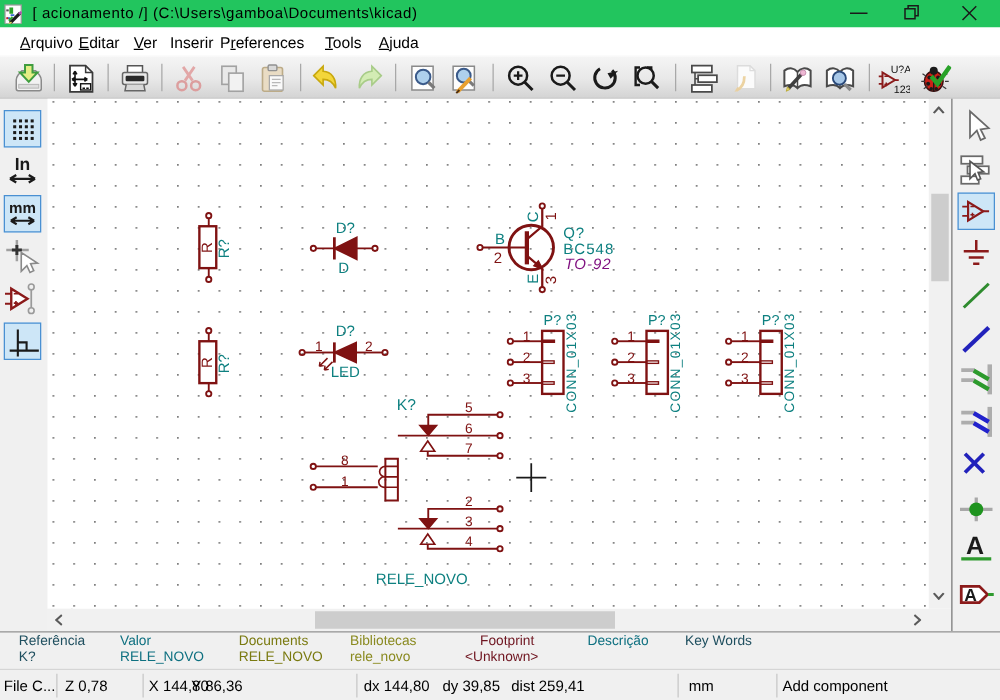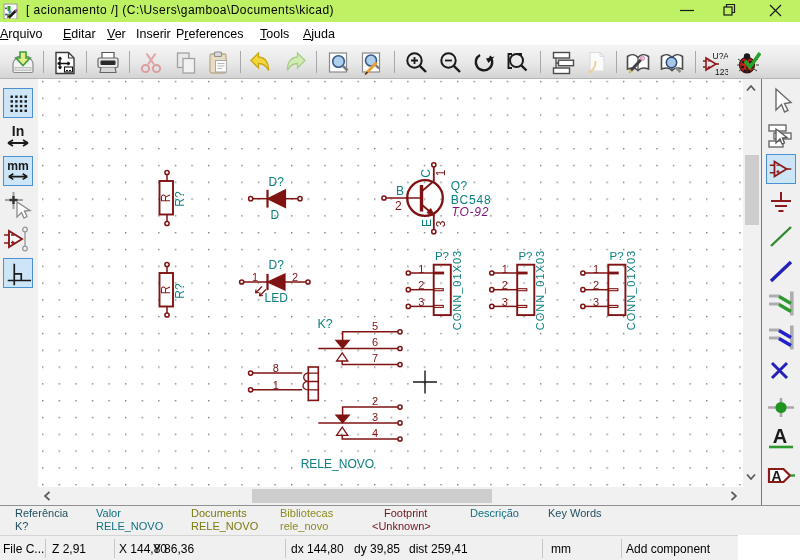--- a/index.html
+++ b/index.html
@@ -1,36 +1,36 @@
 <!DOCTYPE html>
 <html><head>
 <meta charset="utf-8">
 <style>
 * { margin:0; padding:0; box-sizing:border-box; }
 html,body { width:800px; height:560px; overflow:hidden; }
 body { font-family:"Liberation Sans", sans-serif; position:relative; background:#fff; }
 .abs { position:absolute; }
-#titlebar { left:0; top:0; width:800px; height:22px; background:#bef264;text-decoration:underline; }
+#titlebar { left:0; top:0; width:800px; height:22px; background:#22c55e;text-decoration:underline; }
 #title-text { left:26px; top:3px; font-size:12px; color:#000; letter-spacing:0.45px; }
 #menubar { left:0; top:22px; width:800px; height:22px; background:#fff; font-size:12.5px; color:#000; }
 .mi { position:absolute; top:5px; }
 #toolbar { left:0; top:44px; width:800px; height:35px; background:linear-gradient(#f5f5f5 0%, #e8e8e8 55%, #d4d4d4 100%); border-top:1px solid #fbfbfb; border-bottom:1px solid #b5b5b5; }
 .tbtn { position:absolute; top:5px; width:26px; height:26px; }
 .tsep { position:absolute; top:6px; width:1px; height:22px; background:#a8a8a8; }
 #lefttb { left:0; top:79px; width:58px; height:426px; background:#f0f0f0; border-right:1px solid #a8a8a8; }
 #righttb { left:761px; top:79px; width:39px; height:426px; background:#f0f0f0; border-left:1px solid #777; }
 .sbtn { position:absolute; width:30px; height:30px; }
 .sel { background:#cde6f7; border:1px solid #4a90d2; }
 #canvas { left:38px; top:79px; width:705px; height:408px; background:#fff; }
 #vscroll { left:743px; top:79px; width:18px; height:408px; background:#f1f1f1; }
 #vthumb { left:745px; top:155px; width:14px; height:70px; background:#cdcdcd; }
 #hscroll { left:38px; top:487px; width:723px; height:18px; background:#f1f1f1; }
 #hthumb { left:252px; top:489px; width:240px; height:14px; background:#cdcdcd; }
 #infobar { left:0; top:505px; width:800px; height:30px; background:#f0f0f0; border-top:1px solid #919191; font-size:11px; }
-#statusbar { left:0; top:535px; width:738px; height:25px; background:#f0f0f0; border-top:1px solid #d5d5d5; font-size:12px; color:#000; }
+#statusbar { left:0; top:535px; width:800px; height:25px; background:#f0f0f0; border-top:1px solid #d5d5d5; font-size:12px; color:#000; }
 .ssep { position:absolute; top:3px; width:1px; height:19px; background:#c6c6c6; }
 .il { position:absolute; top:1px; }
 .iv { position:absolute; top:14px; }
 .st { position:absolute; top:6px; }
 svg { display:block; }
 </style>
 </head>
 <body>
 
 <div class="abs" id="titlebar">
@@ -48,21 +48,21 @@
   <div class="abs" id="title-text">[ acionamento /] (C:\Users\gamboa\Documents\kicad)</div>
   <svg class="abs" style="left:676px;top:0" width="120" height="22" viewBox="0 0 120 22">
     <path d="M4 10.5 H18" stroke="#1a1a1a" stroke-width="1.2" fill="none"></path>
     <rect x="48" y="7" width="8" height="8" fill="none" stroke="#1a1a1a" stroke-width="1.2"></rect>
     <path d="M50.5 7 V4.5 H58.5 V12.5 H56" fill="none" stroke="#1a1a1a" stroke-width="1.2"></path>
     <path d="M94 5 L105 16 M105 5 L94 16" stroke="#1a1a1a" stroke-width="1.2"></path>
   </svg>
 </div>
 
 <div class="abs" id="menubar">
-  <span class="mi" style="left:0"><u>A</u>rquivo</span>
+  <span class="mi" style="left:16px"><u>A</u>rquivo</span>
   <span class="mi" style="left:63px"><u>E</u>ditar</span>
   <span class="mi" style="left:107px"><u>V</u>er</span>
   <span class="mi" style="left:136px">Inserir</span>
   <span class="mi" style="left:176px">P<u>r</u>eferences</span>
   <span class="mi" style="left:260px"><u>T</u>ools</span>
   <span class="mi" style="left:303px"><u>A</u>juda</span>
 </div>
 
 <div class="abs" id="toolbar">
   <svg class="tbtn" style="left:10px" viewBox="0 0 26 26">
@@ -461,21 +461,21 @@
   <span class="iv" style="left:280px;color:#8a8a20">rele_novo</span>
   <span class="il" style="left:384px;color:#6f1520">Footprint</span>
   <span class="iv" style="left:372px;color:#6f1520">&lt;Unknown&gt;</span>
   <span class="il" style="left:470px;color:#0e7080">Descrição</span>
   <span class="il" style="left:548px;color:#1f4f5f">Key Words</span>
 </div>
 
 <div class="abs" id="statusbar">
   <span class="st" style="left:3px">File C...</span>
   <div class="ssep" style="left:45px"></div>
-  <span class="st" style="left:52px">Z 2,91</span>
+  <span class="st" style="left:52px">Z 0,78</span>
   <div class="ssep" style="left:114px"></div>
   <span class="st" style="left:119px">X 144,80</span>
   <span class="st" style="left:153px">Y 86,36</span>
   <div class="ssep" style="left:285px"></div>
   <span class="st" style="left:291px">dx 144,80</span>
   <span class="st" style="left:354px">dy 39,85</span>
   <span class="st" style="left:409px">dist 259,41</span>
   <div class="ssep" style="left:542px"></div>
   <span class="st" style="left:551px">mm</span>
   <div class="ssep" style="left:621px"></div>

